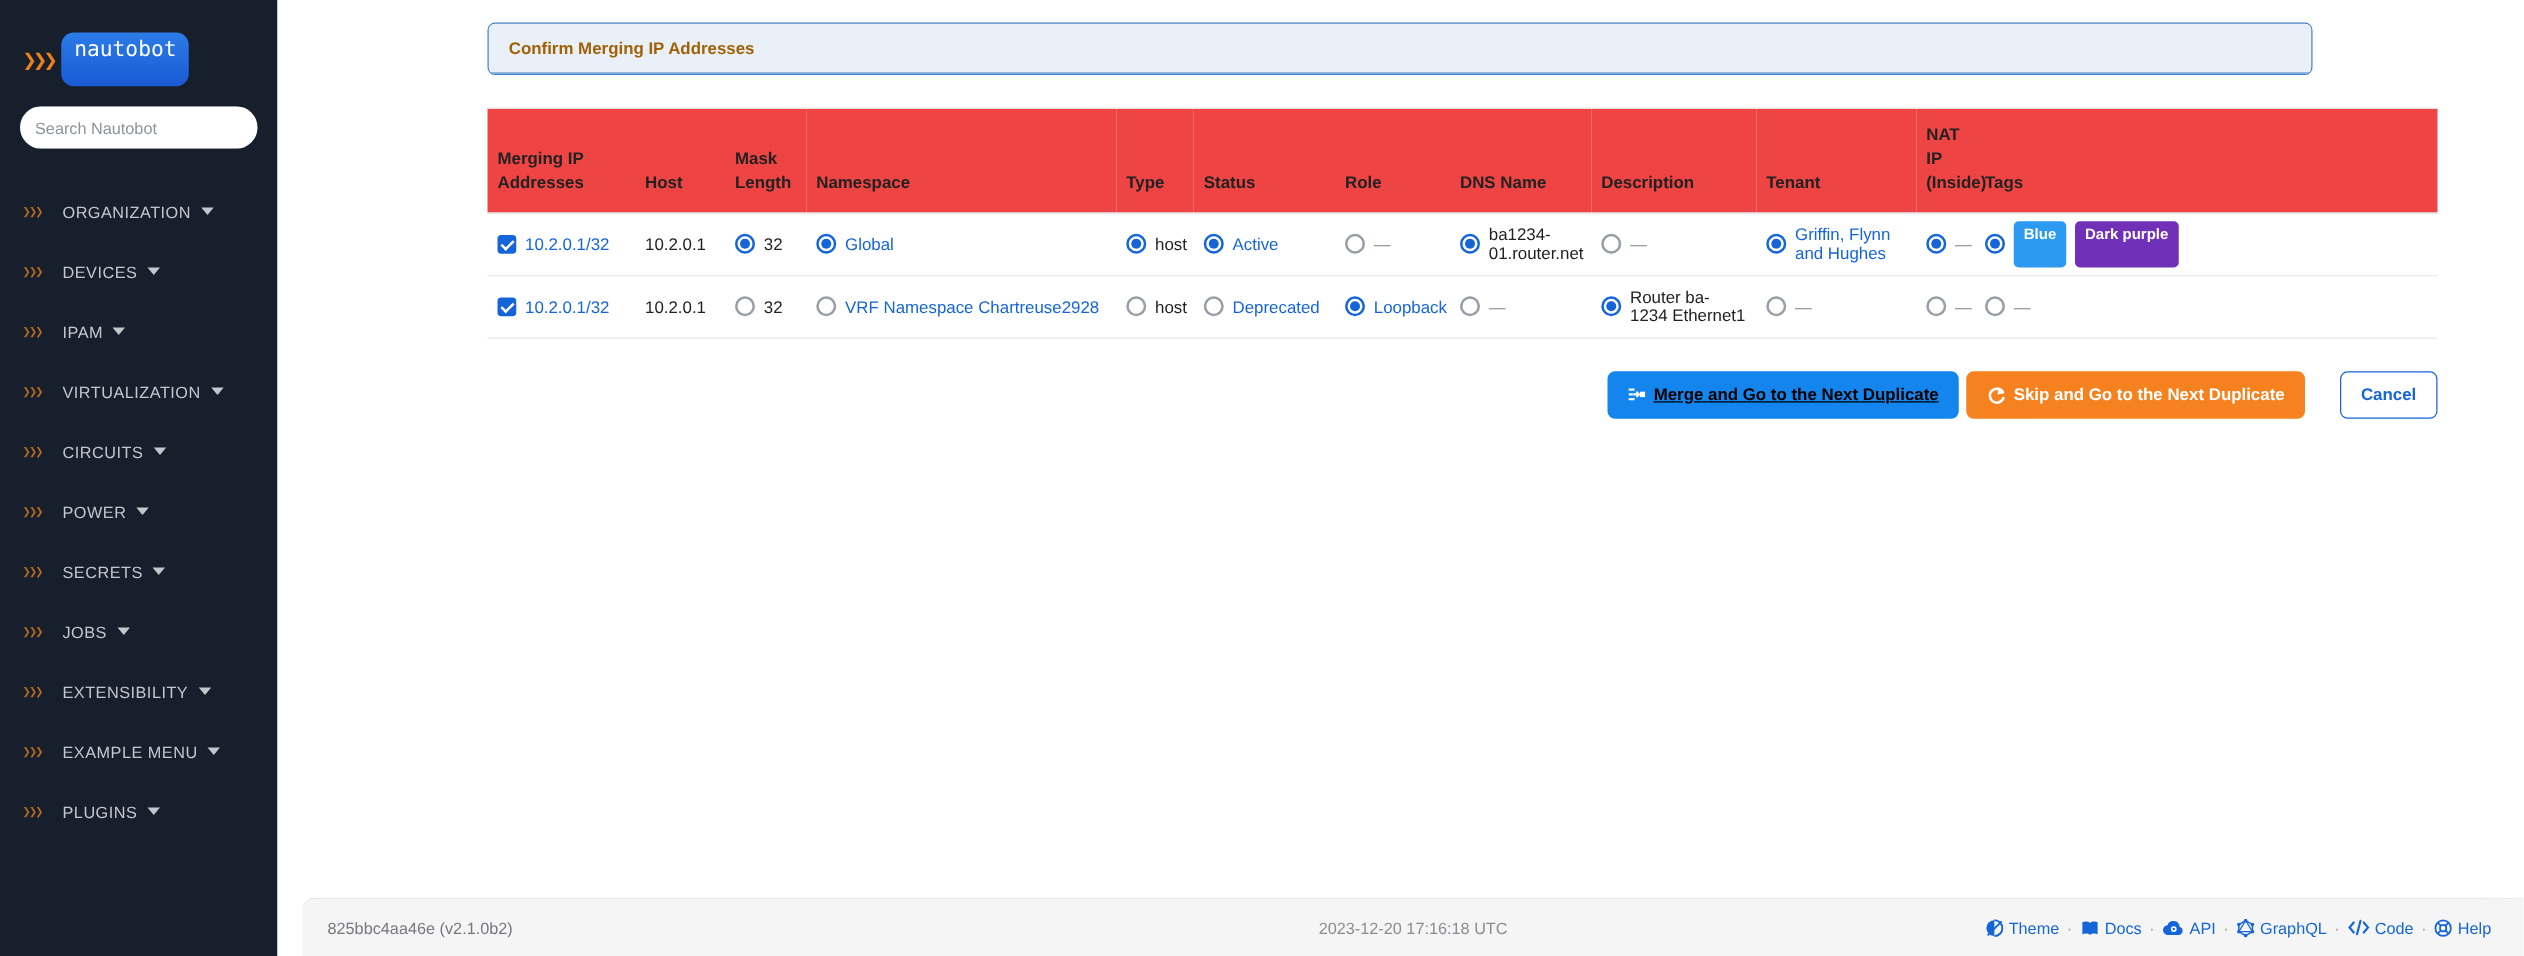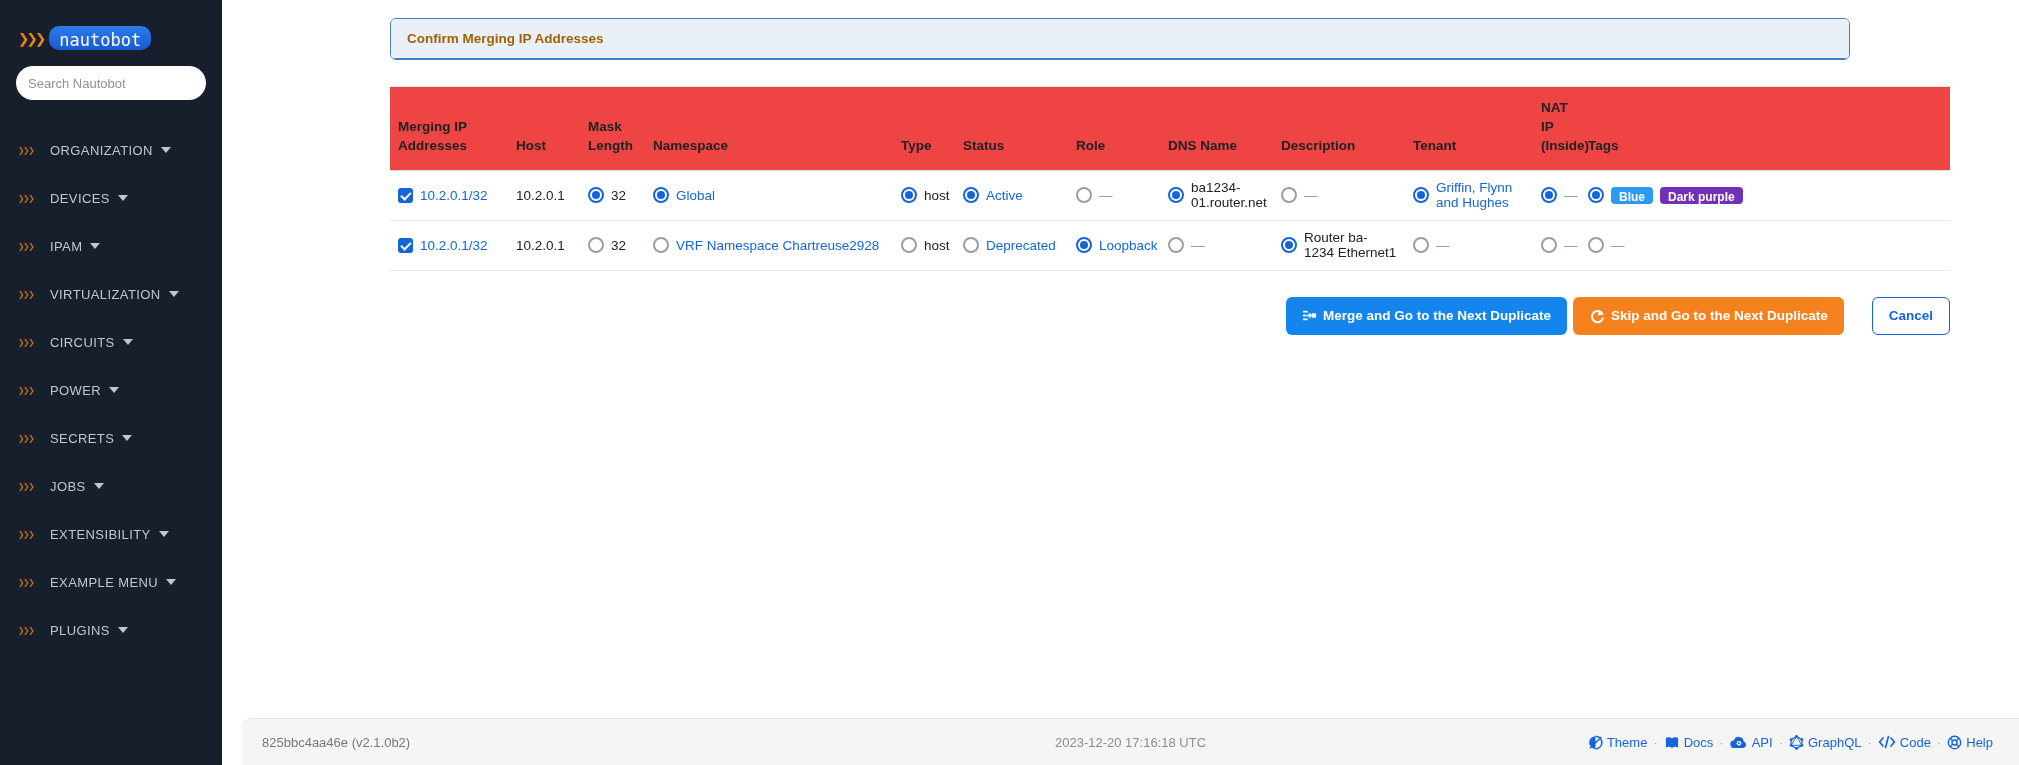--- a/index.html
+++ b/index.html
@@ -8,21 +8,21 @@
   body { position:relative; }
 
   
   .sidebar { position:absolute; left:0; top:0; width:222px; height:765px;
              background:#171f2d; }
   .logo-row { display:flex; align-items:center; gap:6px; padding:26px 0 0 18px; cursor:pointer; }
   .logo-chevrons { color:#ef8018; font-size:19px; font-weight:bold; letter-spacing:-3px;
                    font-family:"DejaVu Sans Mono", monospace; }
   .logo-badge { background:linear-gradient(180deg,#2b7ce8,#1a5ad4); color:#fff;
                 font-family:"DejaVu Sans Mono", monospace; font-size:17px;
-                padding:4px 10px 0 10px; border-radius:10px; }
+                padding:4px 10px 19px 10px; border-radius:10px; }
   .search-wrap { display:flex; margin:16px 16px 0 16px; height:34px; border-radius:18px;
                  overflow:hidden; background:#fff; }
   .search-wrap input { flex:1; border:none; outline:none; padding:4px 12px; font-size:13px;
                        color:#333; font-family:"Liberation Sans", sans-serif; }
   .search-wrap input::placeholder { color:#8d949c; }
   .menu { margin-top:26px; }
   .menu-item { height:48px; display:flex; align-items:center; padding-left:18px;
                color:#c2c7cd; font-size:13px; letter-spacing:.4px; cursor:pointer; }
   .mi-chevrons { color:#b16a1f; font-size:11px; font-weight:bold; letter-spacing:-1.5px;
                  font-family:"DejaVu Sans Mono", monospace; width:32px; }
@@ -54,30 +54,30 @@
   .chk { width:15px; height:15px; border-radius:3px; background:#1565d8; position:relative;
          flex:none; cursor:pointer; }
   .chk::after { content:""; position:absolute; left:5px; top:2px; width:4px; height:8px;
                 border:solid #fff; border-width:0 2px 2px 0; transform:rotate(45deg); }
   .radio { width:16px; height:16px; border-radius:50%; border:2px solid #979ea6;
            position:relative; flex:none; background:#fff; cursor:pointer; }
   .radio.sel { border-color:#1565d8; }
   .radio.sel::after { content:""; position:absolute; left:2px; top:2px; width:8px; height:8px;
                       border-radius:50%; background:#1565d8; }
 
-  .badge { color:#fff; font-weight:bold; font-size:12px; padding:3px 8px 0 8px;
+  .badge { color:#fff; font-weight:bold; font-size:12px; padding:3px 8px 20px 8px;
            border-radius:4px; cursor:pointer; }
 
   
   .actions { width:1560px; margin-top:26px; display:flex; justify-content:flex-end;
              align-items:center; gap:6px; }
   .btn { height:38px; border:none; border-radius:6px; font-size:13.5px; font-weight:bold;
          padding:0 16px; display:flex; align-items:center; gap:6px; cursor:pointer;
          font-family:"Liberation Sans", sans-serif; }
-  .btn-blue { background:#1385ec; color:#ffffff; }
+  .btn-blue { background:#1385ec; color:#000000;text-decoration:underline; }
   .btn-orange { background:#f6821f; color:#fff; }
   .btn-cancel { background:#fff; color:#1565d8; border:1px solid #1565d8; margin-left:22px; }
 
   
   .footer { position:absolute; left:242px; right:0; bottom:0; height:47px; background:#f5f5f6;
             border-top:1px solid #e4e4e4; border-top-left-radius:10px;
             display:flex; align-items:center; padding:0 26px 0 20px; font-size:13px; }
   .footer .version { color:#75797e; }
   .footer .stamp { position:absolute; left:50%; transform:translateX(-50%); color:#8a8d90; }
   .footer-links { margin-left:auto; display:flex; align-items:center; gap:6px; }

